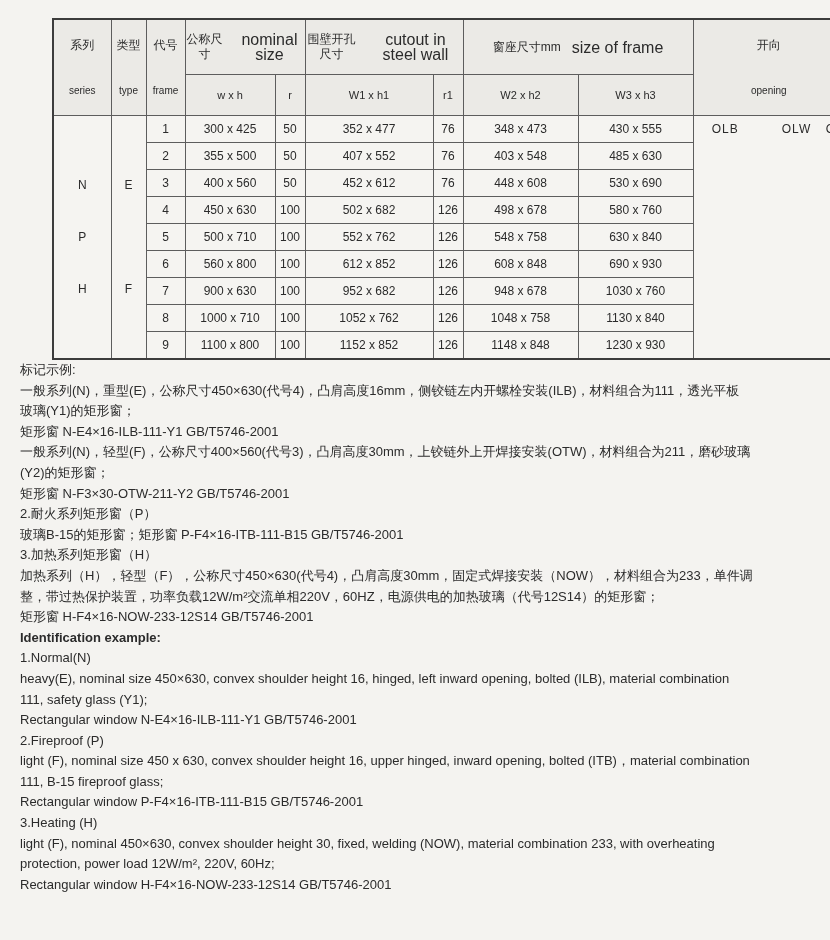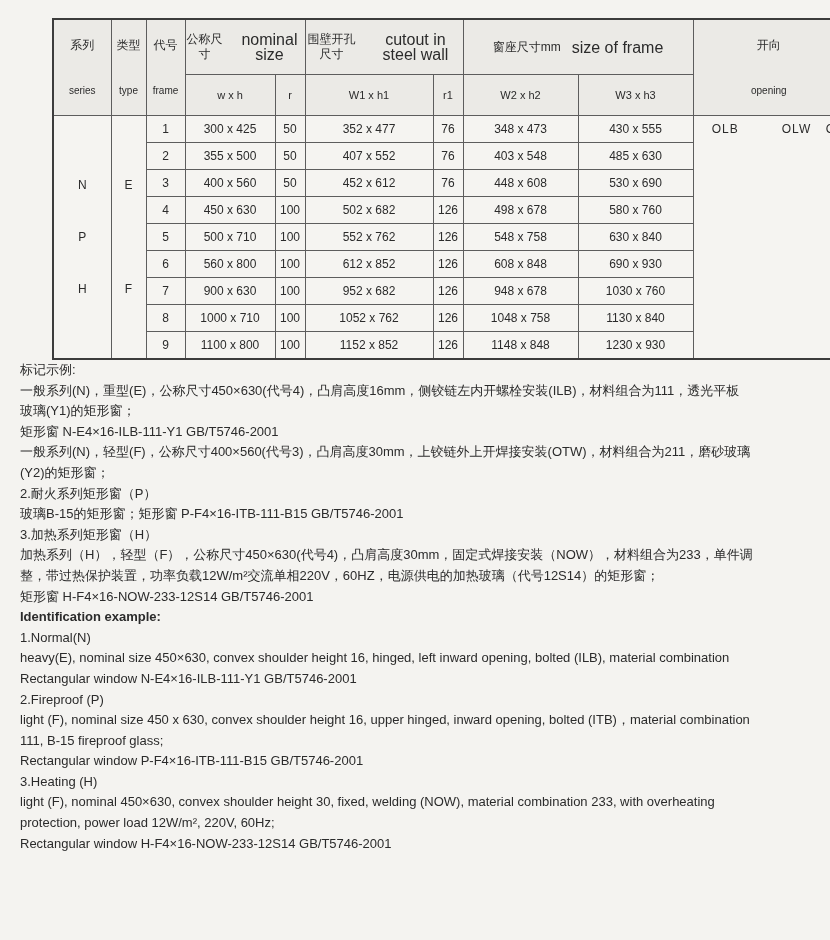--- a/index.html
+++ b/index.html
@@ -237,29 +237,31 @@
   </table>
 </div>
 
 <div class="notes" id="notes">
     <div class="note-line">标记示例:</div>
     <div class="note-line">一般系列(N)，重型(E)，公称尺寸450×630(代号4)，凸肩高度16mm，侧铰链左内开螺栓安装(ILB)，材料组合为111，透光平板</div>
     <div class="note-line">玻璃(Y1)的矩形窗；</div>
     <div class="note-line">矩形窗 N-E4×16-ILB-111-Y1 GB/T5746-2001</div>
     <div class="note-line">一般系列(N)，轻型(F)，公称尺寸400×560(代号3)，凸肩高度30mm，上铰链外上开焊接安装(OTW)，材料组合为211，磨砂玻璃</div>
     <div class="note-line">(Y2)的矩形窗；</div>
+    <div class="note-line">矩形窗 N-F3×30-OTW-211-Y2 GB/T5746-2001</div>
     <div class="note-line">2.耐火系列矩形窗（P）</div>
     <div class="note-line">玻璃B-15的矩形窗；矩形窗  P-F4×16-ITB-111-B15 GB/T5746-2001</div>
     <div class="note-line">3.加热系列矩形窗（H）</div>
     <div class="note-line">加热系列（H），轻型（F），公称尺寸450×630(代号4)，凸肩高度30mm，固定式焊接安装（NOW），材料组合为233，单件调</div>
     <div class="note-line">整，带过热保护装置，功率负载12W/m²交流单相220V，60HZ，电源供电的加热玻璃（代号12S14）的矩形窗；</div>
     <div class="note-line">矩形窗 H-F4×16-NOW-233-12S14 GB/T5746-2001</div>
     <div class="note-line bold">Identification example:</div>
     <div class="note-line">1.Normal(N)</div>
     <div class="note-line">heavy(E),  nominal size 450×630,  convex shoulder height 16, hinged, left inward opening, bolted (ILB), material combination</div>
+    <div class="note-line">111, safety glass (Y1);</div>
     <div class="note-line">Rectangular window  N-E4×16-ILB-111-Y1  GB/T5746-2001</div>
     <div class="note-line">2.Fireproof (P)</div>
     <div class="note-line">light (F), nominal size 450 x 630, convex shoulder height 16, upper hinged, inward opening, bolted (ITB)，material combination</div>
     <div class="note-line">111, B-15 fireproof glass;</div>
     <div class="note-line">Rectangular window  P-F4×16-ITB-111-B15  GB/T5746-2001</div>
     <div class="note-line">3.Heating (H)</div>
     <div class="note-line">light (F), nominal 450×630, convex shoulder height 30, fixed, welding (NOW), material combination 233, with overheating</div>
     <div class="note-line">protection, power load 12W/m², 220V, 60Hz;</div>
     <div class="note-line">Rectangular window  H-F4×16-NOW-233-12S14   GB/T5746-2001</div>
   </div>

